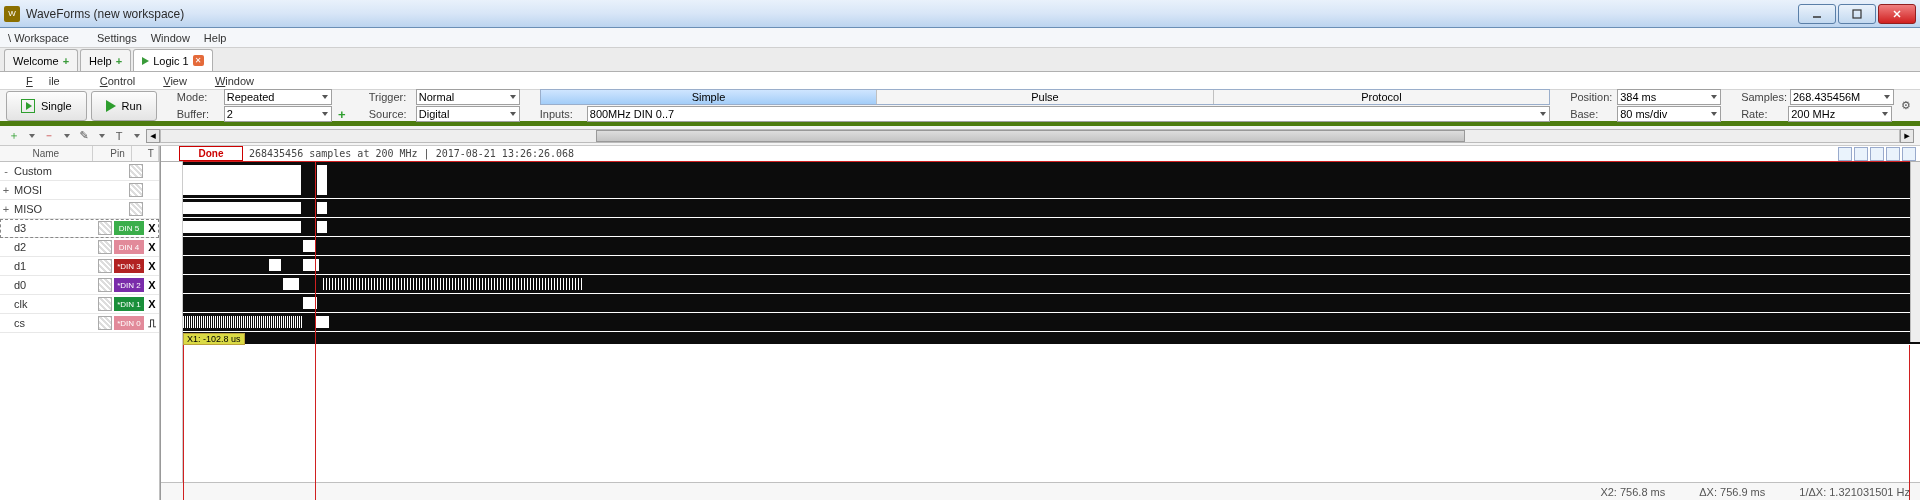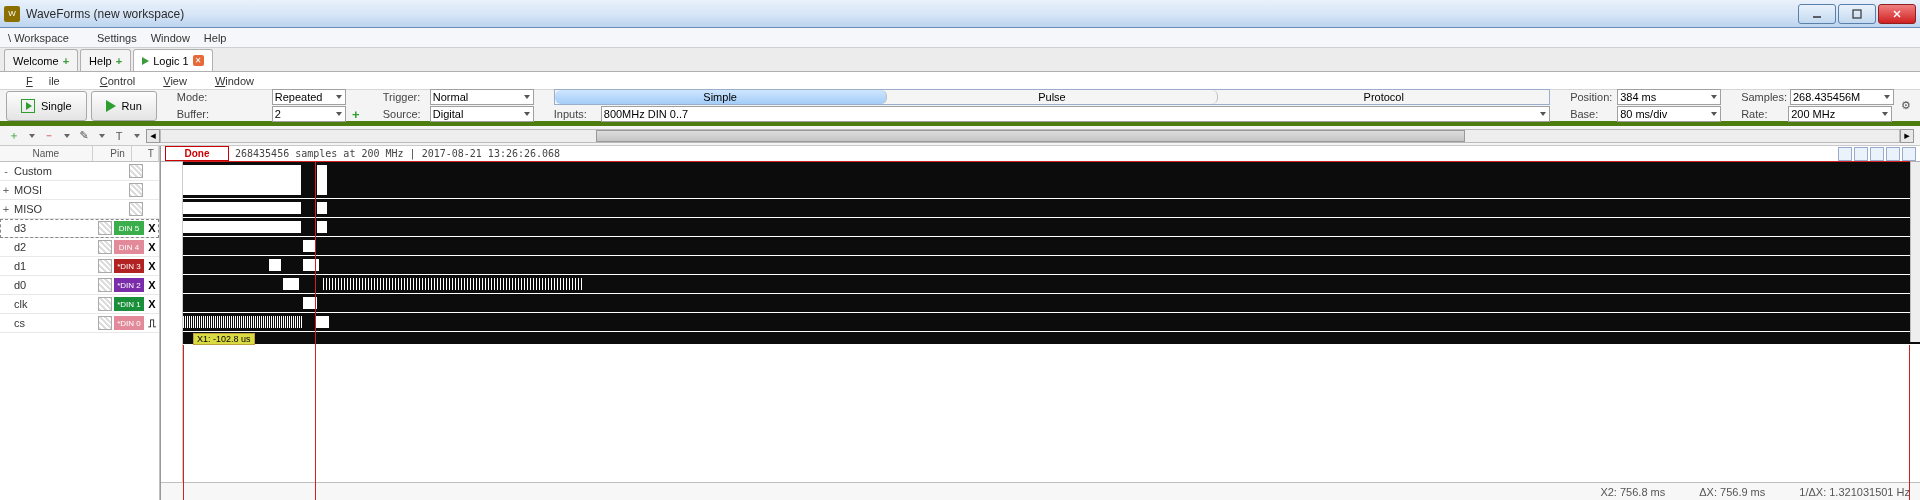--- a/index.html
+++ b/index.html
@@ -34,28 +34,28 @@
 .toolbar { height: 36px; background:#f4f4f4; display:flex; align-items:center; padding:2px 6px; border-bottom:5px solid #4d7c0f; gap:4px;}
 .bigbtn { height:30px; padding:0 14px; display:flex;align-items:center;gap:6px; background:linear-gradient(#fdfdfd,#e4e4e4); border:1px solid #a8a8a8; border-radius:3px; cursor:pointer;}
 .bigbtn .tri-green { width:0;height:0;border-left:10px solid #2e9e2e;border-top:6px solid transparent;border-bottom:6px solid transparent;}
 .bigbtn .single-icon { width:14px;height:14px;border:1px solid #2e9e2e;position:relative;}
 .bigbtn .single-icon:after{content:"";position:absolute;left:4px;top:2px;width:0;height:0;border-left:6px solid #2e9e2e;border-top:4px solid transparent;border-bottom:4px solid transparent;}
 .toolcol { display:flex; flex-direction:column; gap:1px; justify-content:center; height:32px;}
 .toolrow { display:flex; align-items:center; gap:3px;padding-left:16px;}
 .lbl { color:#444; min-width:44px;}
 .sel { height:16px; background:#fff;border:1px solid #a0a0a0; padding:0 2px; display:flex;align-items:center; position:relative; cursor:pointer;}
 .sel:after { content:""; position:absolute; right:3px; top:5px; width:0;height:0;border-left:3px solid transparent;border-right:3px solid transparent;border-top:4px solid #555;}
-.sel.w90{width:74px;margin-left:48px;} .sel.w100{width:104px;} .sel.w680{width:680px;}
+.sel.w90{width:108px;} .sel.w100{width:104px;} .sel.w680{width:680px;}
 .sel .txt{padding-right:14px;white-space:nowrap;overflow:hidden;}
 .greenplus { width:14px;height:14px;display:flex;align-items:center;justify-content:center;color:#2e9e2e;font-weight:bold;font-size:13px;}
 .modebtns { display:flex; border:1px solid #9aaecb;height:16px;}
 .modebtn { flex:1; display:flex;align-items:center;justify-content:center; background:#f5f5f5;cursor:pointer; border-right:1px solid #c0c0c0;}
 .modebtn:last-child{border-right:none;}
 .modebtn.active { background:linear-gradient(#cfe5ff,#a3cdf8);}
-.w240{width:240px;border-radius:6px;}
+.w240{width:240px;}
 .toolbar .rightsettings{margin-left:auto;display:flex;gap:2px;}
 .gear{width:16px;height:16px;display:flex;align-items:center;justify-content:center;color:#555;cursor:pointer;border:1px solid transparent;}
 
 
 .minibar { height:20px; background:#f4f4f4; display:flex;align-items:center; padding:0 6px; gap:6px; border-bottom:1px solid #c9c9c9;}
 .iconbtn { width:16px;height:16px;display:flex;align-items:center;justify-content:center;cursor:pointer;color:#555;}
 .iconbtn.green{color:#2e9e2e;} .iconbtn.red{color:#c03030;}
 .tri-down{width:0;height:0;border-left:3px solid transparent;border-right:3px solid transparent;border-top:4px solid #666;margin-left:1px;}
 .hscroll { flex:1; height:16px; display:flex; align-items:center;}
 .hscroll .arrow{width:14px;height:14px;background:#e8e8e8;border:1px solid #999;display:flex;align-items:center;justify-content:center;cursor:pointer;}
@@ -71,33 +71,33 @@
 .sigrow { height:19px; display:flex; align-items:center; border-bottom:1px solid #e8e8e8;}
 .sigrow .exp{width:12px;text-align:center;color:#666;cursor:pointer;}
 .sigrow .name{flex:1;padding-left:2px;color:#333;}
 .sigrow .chk{width:14px;height:14px;border:1px solid #aaa;background:repeating-linear-gradient(45deg,#ddd,#ddd 2px,#fff 2px,#fff 4px);margin:0 2px;cursor:pointer;}
 .sigrow .dinlabel{width:30px;height:14px;font-size:8px;color:#fff;display:flex;align-items:center;justify-content:center;margin-right:1px;}
 .sigrow .tcol{width:14px;display:flex;align-items:center;justify-content:center;font-weight:bold;}
 .sigrow.selected{outline:1px dashed #888;outline-offset:-1px;}
 
 .waves { flex:1; position:relative; overflow:hidden; border-left:1px solid #999;}
 .wavetop { height:16px; display:flex; align-items:center; border-bottom:1px solid #b0b0b0;}
-.donebox { width:64px; height:15px;border:1px solid #c00; color:#c00; display:flex;align-items:center;justify-content:center;font-weight:bold; font-size:10px; margin-left:4px;}
+.donebox { width:64px; height:15px;border:1px solid #c00; color:#c00; display:flex;align-items:center;justify-content:center;font-weight:bold; font-size:10px; margin-left:18px;}
 .captxt { margin-left:6px; font-family:Consolas,monospace; color:#444; font-size:10px;}
 .wavetools { margin-left:auto; display:flex; gap:2px; padding-right:4px;}
 .wavetools .tb{width:14px;height:14px;border:1px solid #9ac;background:#eaf3fc;cursor:pointer;}
 
 .wavearea { position:relative; height:calc(100% - 16px - 18px); background:#fff;}
 .wavelane { height:19px; background:#0c0c0c; border-bottom:1px solid #fff; position:relative; margin-left:0;}
 .wavelane.tall{height:37px;}
 .wavelane .burst{position:absolute;top:3px;bottom:3px;background:#fff;}
 .waveleft{position:absolute;left:0;top:0;width:22px;bottom:0;background:#fff;border-right:1px solid #ccc;z-index:5;}
 .redframe{position:absolute;left:22px;right:10px;top:-1px;bottom:-190px;border:1px solid #d02020;pointer-events:none;}
 .redvline{position:absolute;left:154px;top:0;bottom:-190px;width:1px;background:#d02020;z-index:4;}
-.cursor-lbl{position:absolute;left:32px;top:171px;background:rgba(255,255,80,.85);border:1px solid #bba13a;padding:0 3px;font-size:9px;z-index:6;}
+.cursor-lbl{position:absolute;left:22px;top:171px;background:rgba(255,255,80,.85);border:1px solid #bba13a;padding:0 3px;font-size:9px;z-index:6;}
 
 .statusbar{height:18px;border-top:1px solid #c0c0c0;display:flex;align-items:center;justify-content:flex-end;gap:34px;padding:0 10px;color:#555;background:#f7f7f7;}
 
 .waves .rvscroll{position:absolute;right:0;top:16px;width:10px;height:180px;background:#eee;border-left:1px solid #bbb;}
 </style>
 </head>
 <body>
 
 <div class="titlebar">
   <div class="logo">W</div>

